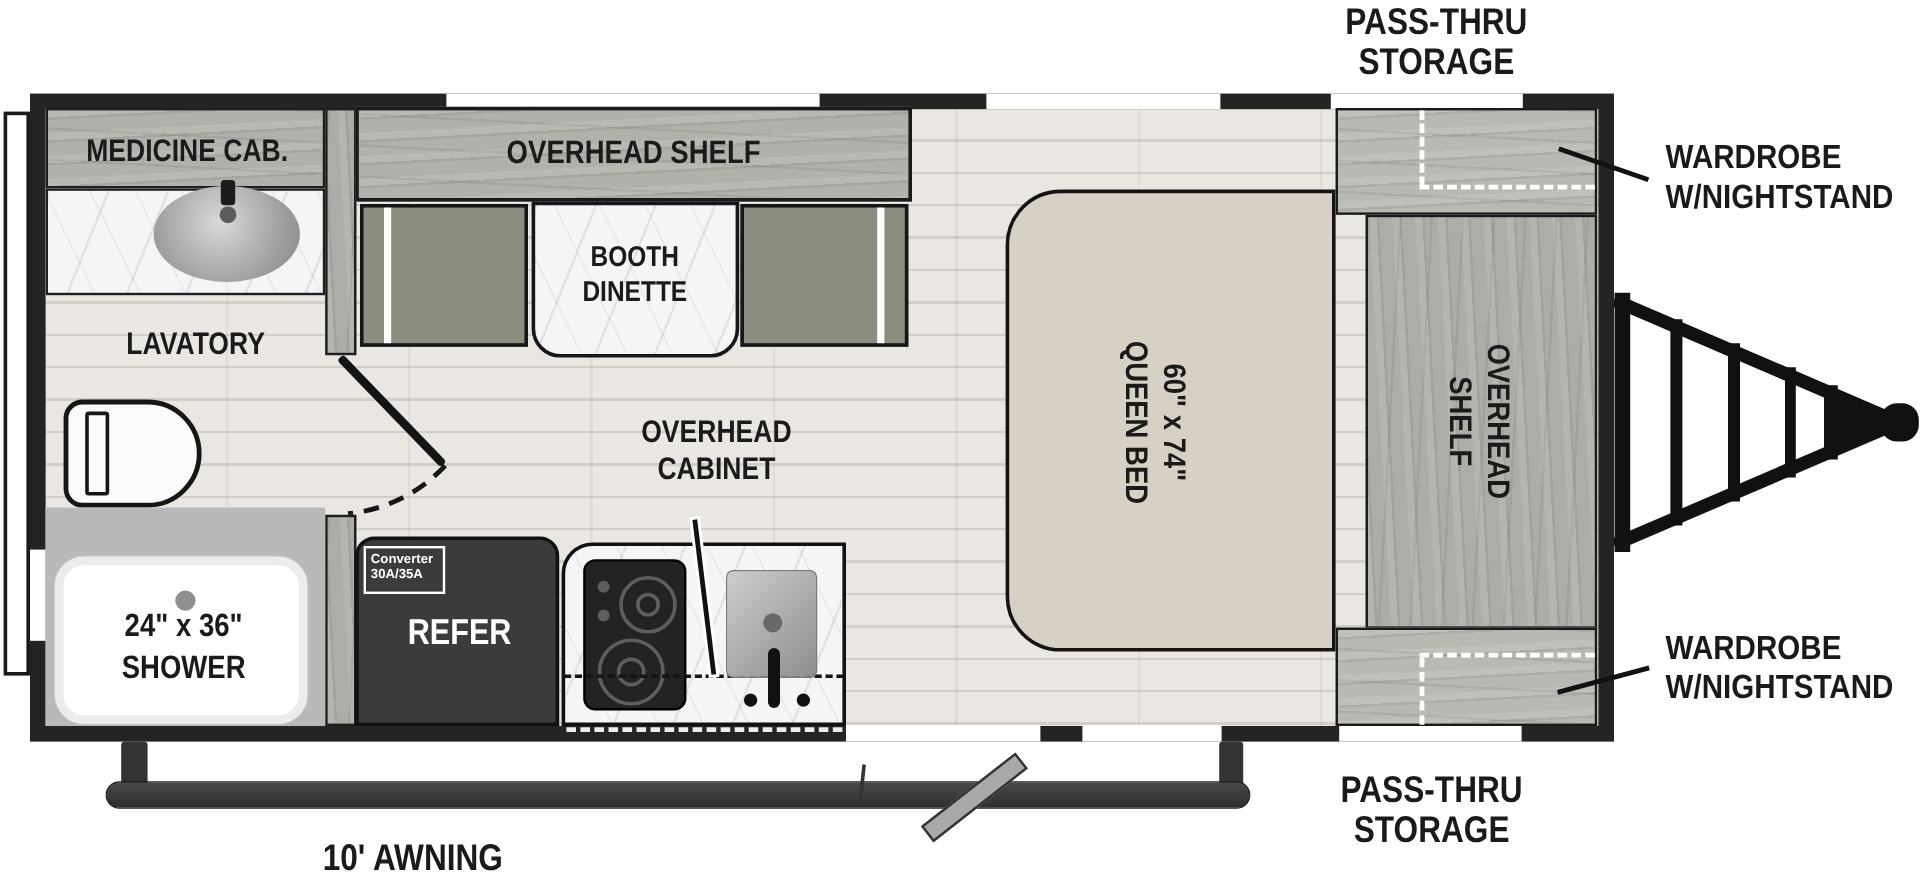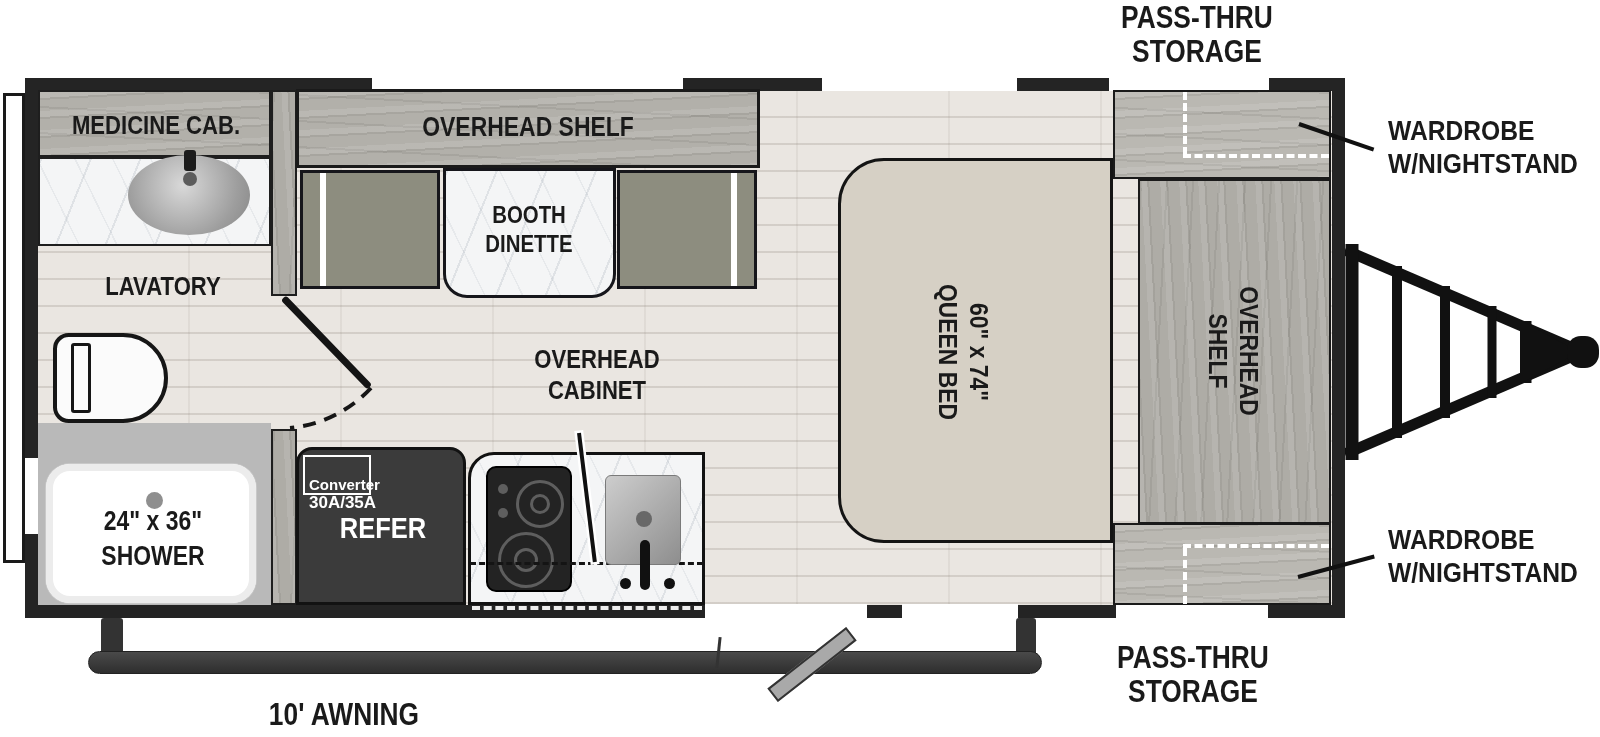--- a/index.html
+++ b/index.html
@@ -98,22 +98,22 @@
   <div class="abs" style="left:617px;top:170px;width:140px;height:119px;background:#8d8d7f;border:3px solid #16161b;">
     <div class="abs" style="right:17px;top:0;width:6px;height:100%;background:#fff;"></div>
   </div>
   <div class="abs marble" style="left:443px;top:168px;width:173px;height:130px;border:3px solid #16161b;border-radius:0 0 24px 24px;"></div>
   <div class="lbl c" style="left:529px;top:201px;font-size:24px;">BOOTH</div>
   <div class="lbl c" style="left:529px;top:230px;font-size:24px;">DINETTE</div>
 
   <div class="abs" style="left:296px;top:447px;width:170px;height:158px;background:#3b3b3b;border:3px solid #121212;
               border-radius:16px 16px 0 0;"></div>
   <div class="abs" style="left:303px;top:455px;width:68px;height:40px;border:2px solid #fff;padding:3px 4px;">
-    <div class="lbl white" style="position:static;font-size:15px;line-height:1.15;margin-top:16px;">Converter</div>
-    <div class="lbl white" style="position:static;font-size:17px;line-height:1.15;">30A/35A</div>
+    <div class="lbl white" style="position:static;font-size:11px;line-height:1.15;">Converter</div>
+    <div class="lbl white" style="position:static;font-size:11px;line-height:1.15;">30A/35A</div>
   </div>
   <div class="lbl c white" style="left:383px;top:510px;font-size:30px;">REFER</div>
 
   <div class="abs marble" style="left:468px;top:452px;width:237px;height:153px;border:3px solid #121212;border-radius:26px 0 0 0;"></div>
   <div class="abs" style="left:486px;top:466px;width:86px;height:126px;background:#232323;border:2px solid #000;border-radius:10px;">
     <div class="abs" style="left:28px;top:12px;width:48px;height:48px;border:3px solid #5e5e5e;border-radius:50%;"></div>
     <div class="abs" style="left:42px;top:26px;width:20px;height:20px;border:3px solid #5e5e5e;border-radius:50%;"></div>
     <div class="abs" style="left:10px;top:64px;width:56px;height:56px;border:3px solid #5e5e5e;border-radius:50%;"></div>
     <div class="abs" style="left:26px;top:80px;width:24px;height:24px;border:3px solid #5e5e5e;border-radius:50%;"></div>
     <div class="abs" style="left:10px;top:16px;width:10px;height:10px;background:#5e5e5e;border-radius:50%;"></div>

